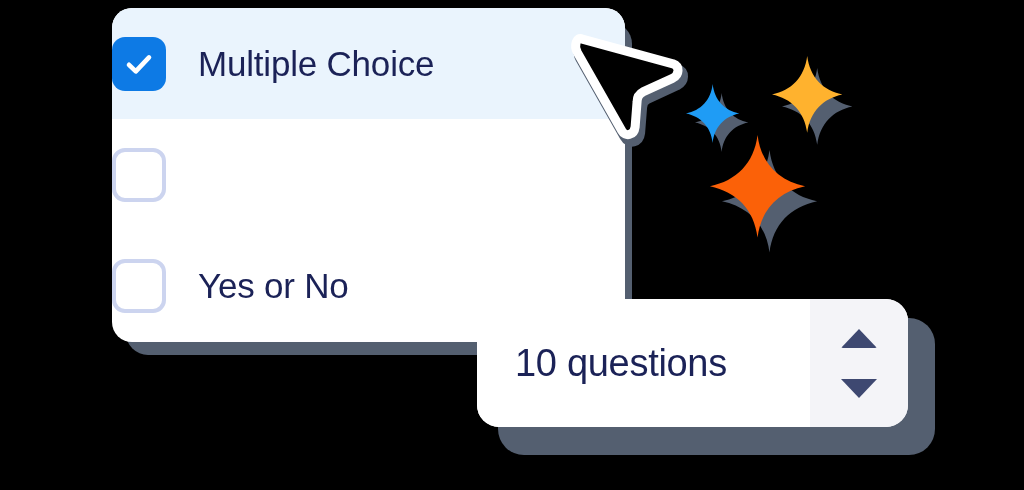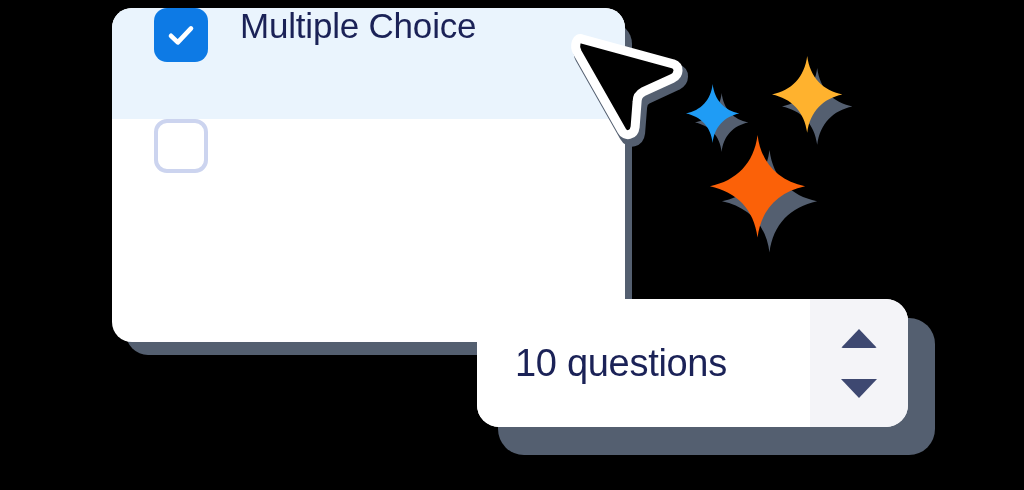--- a/index.html
+++ b/index.html
@@ -49,23 +49,22 @@
     top: 8px;
     width: 513px;
     height: 334px;
     background: #ffffff;
     border-radius: 20px;
     overflow: hidden;
     z-index: 10;
   }
   .choice-row {
     display: flex;
-    align-items: flex-start;
+    align-items: center;
     height: 111px;
-    padding-left: 42px;
     box-sizing: border-box;
   }
   .choice-row.selected {
     background: #eaf4fd;
   }
 
   .checkbox {
     width: 54px;
     height: 54px;
     flex: 0 0 54px;
@@ -191,20 +190,24 @@
           <path d="M7 17.8 L13.8 24.4 L27 10.4" fill="none" stroke="#ffffff" stroke-width="4.6" stroke-linecap="round" stroke-linejoin="round"></path>
         </svg>
       </div>
       <div class="choice-label">Multiple Choice</div>
     </div>
 
     <div class="choice-row">
       <div class="checkbox off"></div>
     </div>
 
+    <div class="choice-row">
+      <div class="checkbox off"></div>
+      <div class="choice-label">Yes or No</div>
+    </div>
 
   </div>
 
   <div class="sparkle" id="sparkle-blue">
     <svg width="62" height="68" viewBox="0 0 62 68" aria-hidden="true">
       <g transform="translate(9,9)">
         <path d="M31 0 C33 17 45 28 62 31 C45 34 33 45 31 62 C29 45 17 34 0 31 C17 28 29 17 31 0 Z" transform="scale(0.86,0.95)" fill="#545f70"></path>
       </g>
       <path d="M31 0 C33 17 45 28 62 31 C45 34 33 45 31 62 C29 45 17 34 0 31 C17 28 29 17 31 0 Z" transform="scale(0.86,0.95)" fill="#1f9cf5"></path>
     </svg>

